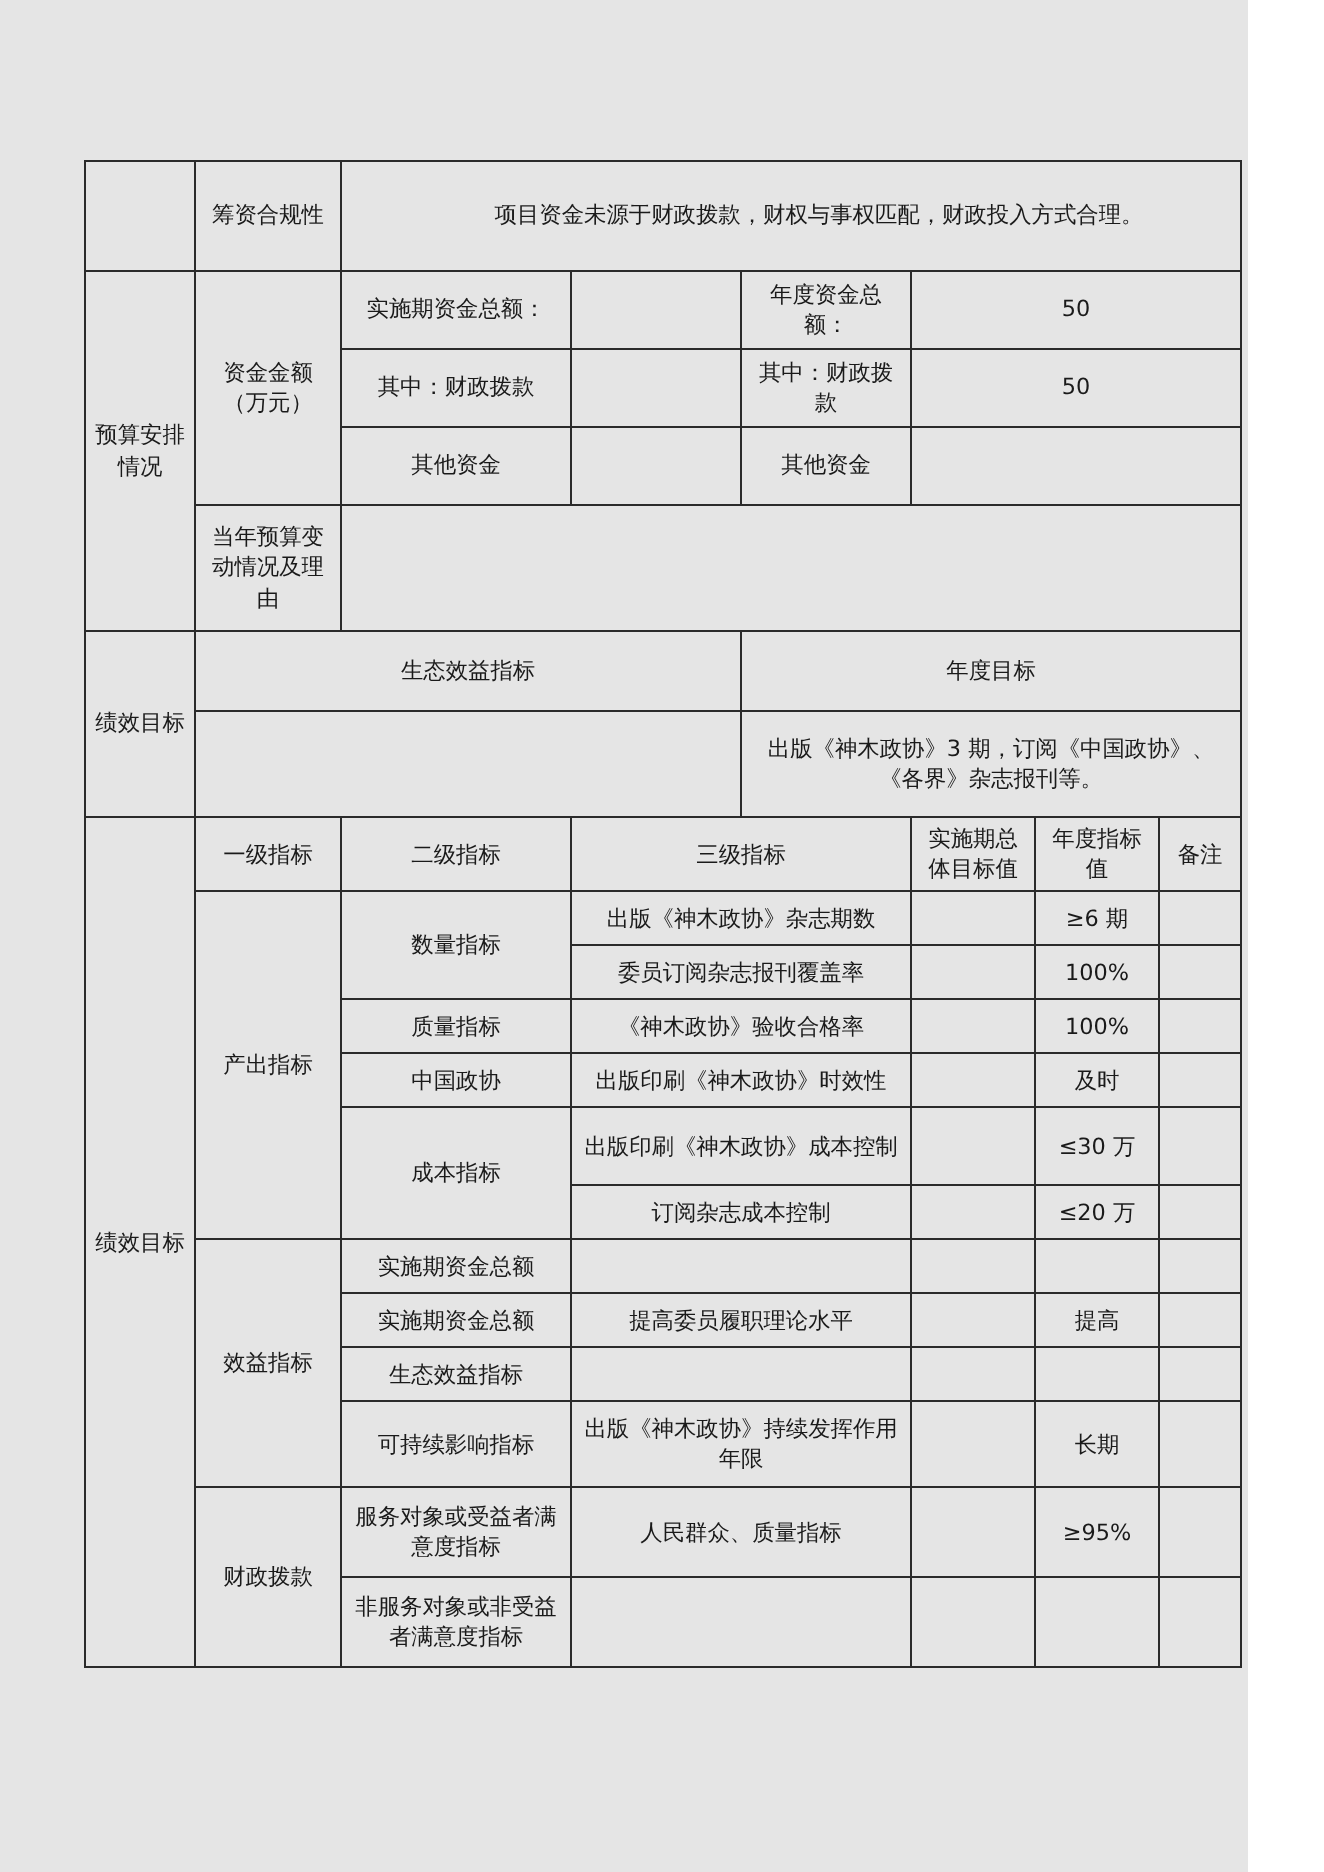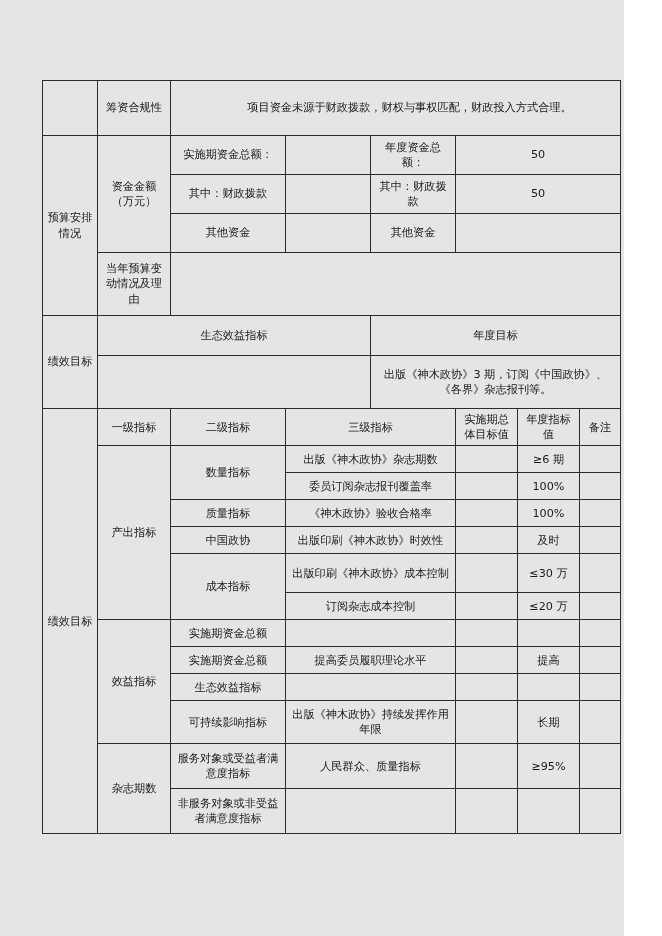--- a/index.html
+++ b/index.html
@@ -189,21 +189,21 @@
       </tr>
       <tr>
         <td class="lbl-v" style="height:36px">可持续影响指标</td>
         <td colspan="2" class="left">出版《神木政协》持续发挥作用年限</td>
         <td></td>
         <td class="left">长期</td>
         <td></td>
       </tr>
 
       <tr>
-        <td rowspan="2" class="lbl-v">杂志期数</td>
+        <td rowspan="2" class="lbl-v">财政拨款</td>
         <td class="lbl-v" style="height:38px">服务对象或受益者满意度指标</td>
         <td colspan="2" class="left">人民群众、质量指标</td>
         <td></td>
         <td class="left">≥95%</td>
         <td></td>
       </tr>
       <tr>
         <td class="lbl-v" style="height:38px">非服务对象或非受益者满意度指标</td>
         <td colspan="2" class="left"></td>
         <td></td>

